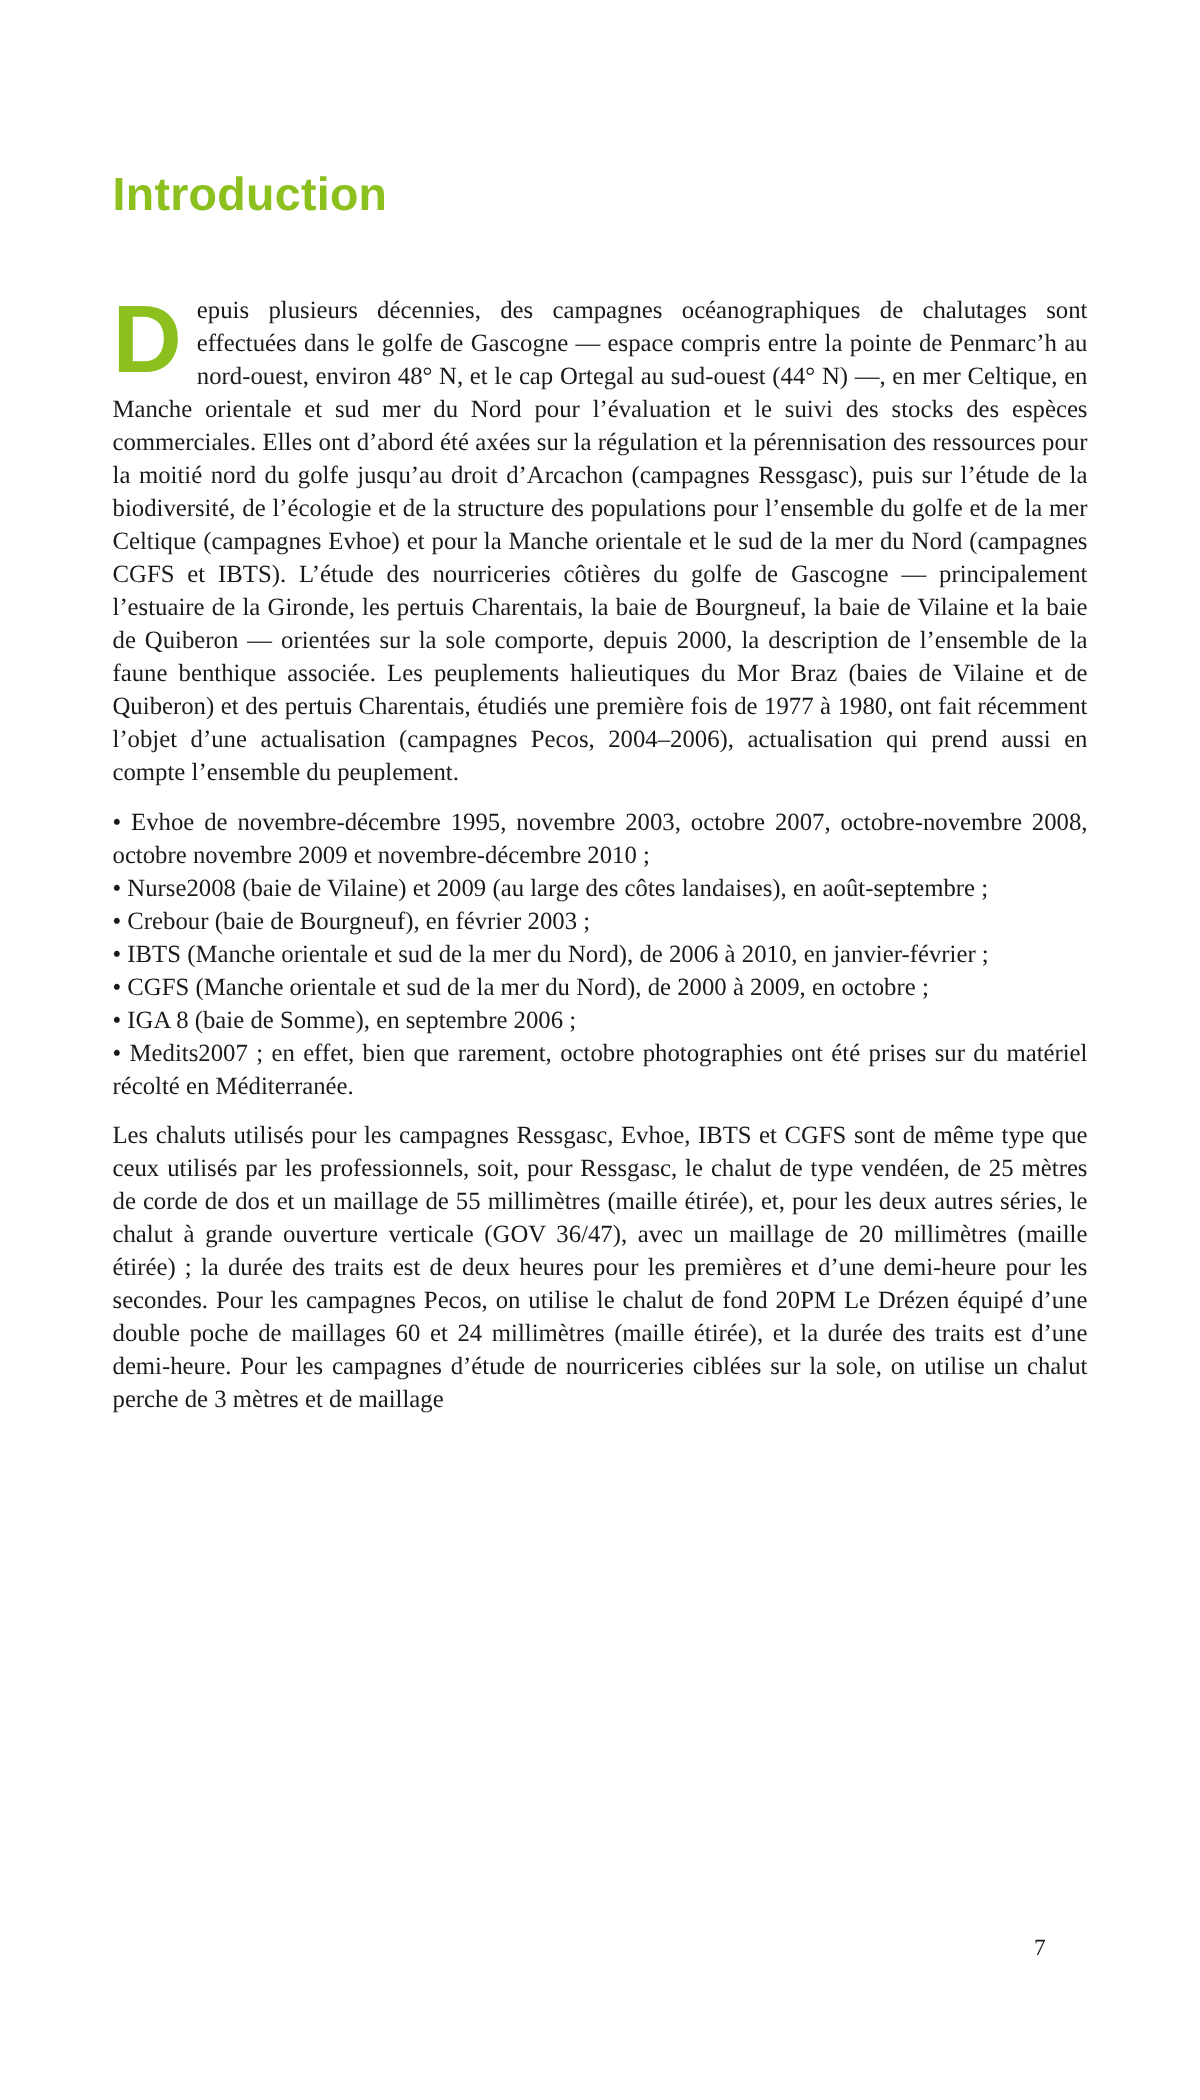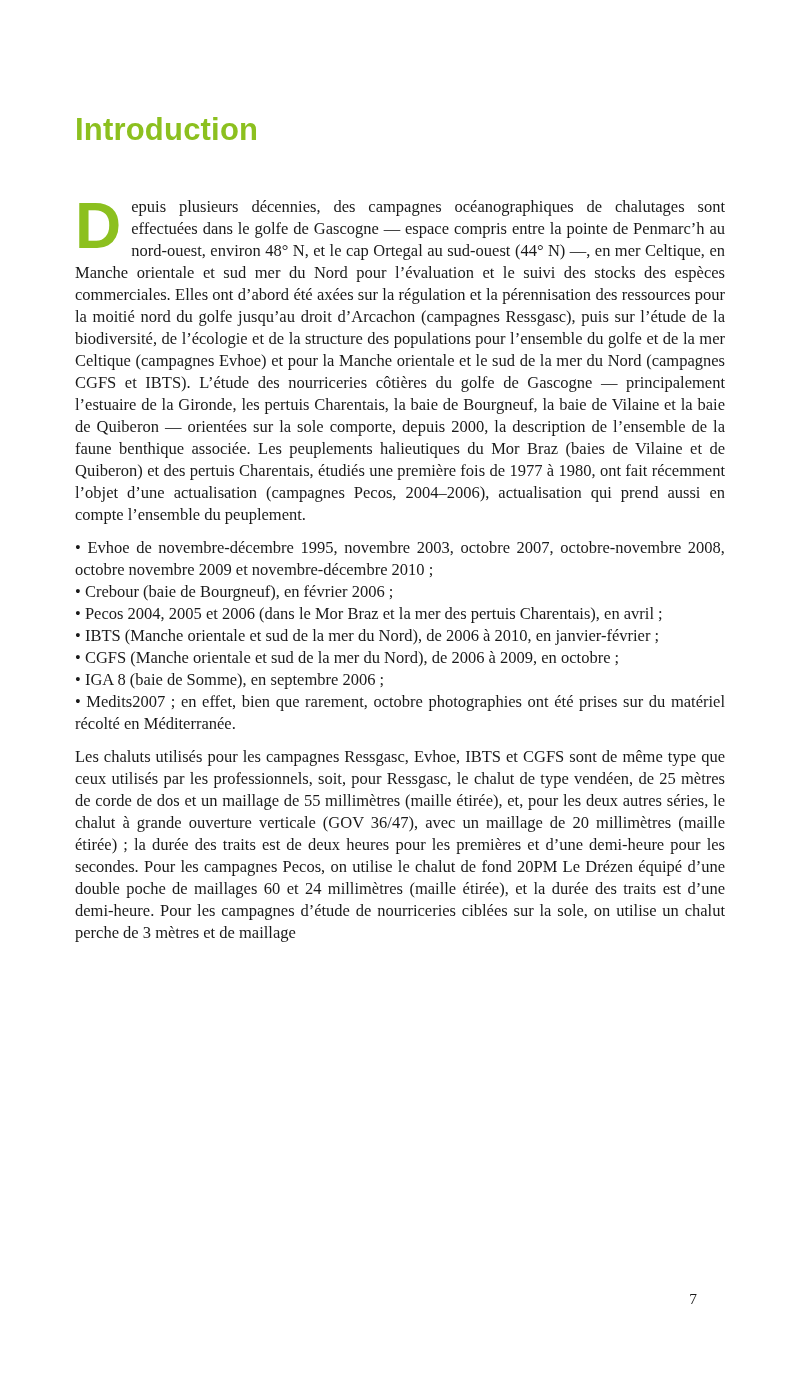--- a/index.html
+++ b/index.html
@@ -79,24 +79,24 @@
 
     <h1 class="title">Introduction</h1>
 
     <p class="para">
       <span class="dropcap">D</span><span>epuis plusieurs décennies, des campagnes océanographiques de chalutages sont effectuées dans le golfe de Gascogne — espace compris entre la pointe de Penmarc’h au nord-ouest, environ 48° N, et le cap Ortegal au sud-ouest (44° N) —, en mer Celtique, en Manche orientale et sud mer du Nord pour l’évaluation et le suivi des stocks des espèces commerciales. Elles ont d’abord été axées sur la régulation et la pérennisation des ressources pour la moitié nord du golfe jusqu’au droit d’Arcachon (campagnes Ressgasc), puis sur l’étude de la biodiversité, de l’écologie et de la structure des populations pour l’ensemble du golfe et de la mer Celtique (campagnes Evhoe) et pour la Manche orientale et le sud de la mer du Nord (campagnes CGFS et IBTS). L’étude des nourriceries côtières du golfe de Gascogne — principalement l’estuaire de la Gironde, les pertuis Charentais, la baie de Bourgneuf, la baie de Vilaine et la baie de Quiberon — orientées sur la sole comporte, depuis 2000, la description de l’ensemble de la faune benthique associée. Les peuplements halieutiques du Mor Braz (baies de Vilaine et de Quiberon) et des pertuis Charentais, étudiés une première fois de 1977 à 1980, ont fait récemment l’objet d’une actualisation (campagnes Pecos, 2004–2006), actualisation qui prend aussi en compte l’ensemble du peuplement.</span>
     </p>
 
 
     <div class="bullet-list">
       <p class="para">• Evhoe de novembre-décembre 1995, novembre 2003, octobre 2007, octobre-novembre 2008, octobre novembre 2009 et novembre-décembre 2010 ;</p>
-      <p class="para">• Crebour (baie de Bourgneuf), en février 2006 ;</p>
-      <p class="para">• Pecos 2004, 2005 et 2006 (dans le Mor Braz et la mer des pertuis Charentais), en avril ;</p>
+      <p class="para">• Nurse2008 (baie de Vilaine) et 2009 (au large des côtes landaises), en août-septembre ;</p>
+      <p class="para">• Crebour (baie de Bourgneuf), en février 2003 ;</p>
       <p class="para">• IBTS (Manche orientale et sud de la mer du Nord), de 2006 à 2010, en janvier-février ;</p>
-      <p class="para">• CGFS (Manche orientale et sud de la mer du Nord), de 2006 à 2009, en octobre ;</p>
+      <p class="para">• CGFS (Manche orientale et sud de la mer du Nord), de 2000 à 2009, en octobre ;</p>
       <p class="para">• IGA 8 (baie de Somme), en septembre 2006 ;</p>
       <p class="para">• Medits2007 ; en effet, bien que rarement, octobre photographies ont été prises sur du matériel récolté en Méditerranée.</p>
     </div>
 
     <p class="para">Les chaluts utilisés pour les campagnes Ressgasc, Evhoe, IBTS et CGFS sont de même type que ceux utilisés par les professionnels, soit, pour Ressgasc, le chalut de type vendéen, de 25 mètres de corde de dos et un maillage de 55 millimètres (maille étirée), et, pour les deux autres séries, le chalut à grande ouverture verticale (GOV 36/47), avec un maillage de 20 millimètres (maille étirée) ; la durée des traits est de deux heures pour les premières et d’une demi-heure pour les secondes. Pour les campagnes Pecos, on utilise le chalut de fond 20PM Le Drézen équipé d’une double poche de maillages 60 et 24 millimètres (maille étirée), et la durée des traits est d’une demi-heure. Pour les campagnes d’étude de nourriceries ciblées sur la sole, on utilise un chalut perche de 3 mètres et de maillage</p>
 
   </div>
 
   <div class="page-number">7</div>
 </div>

